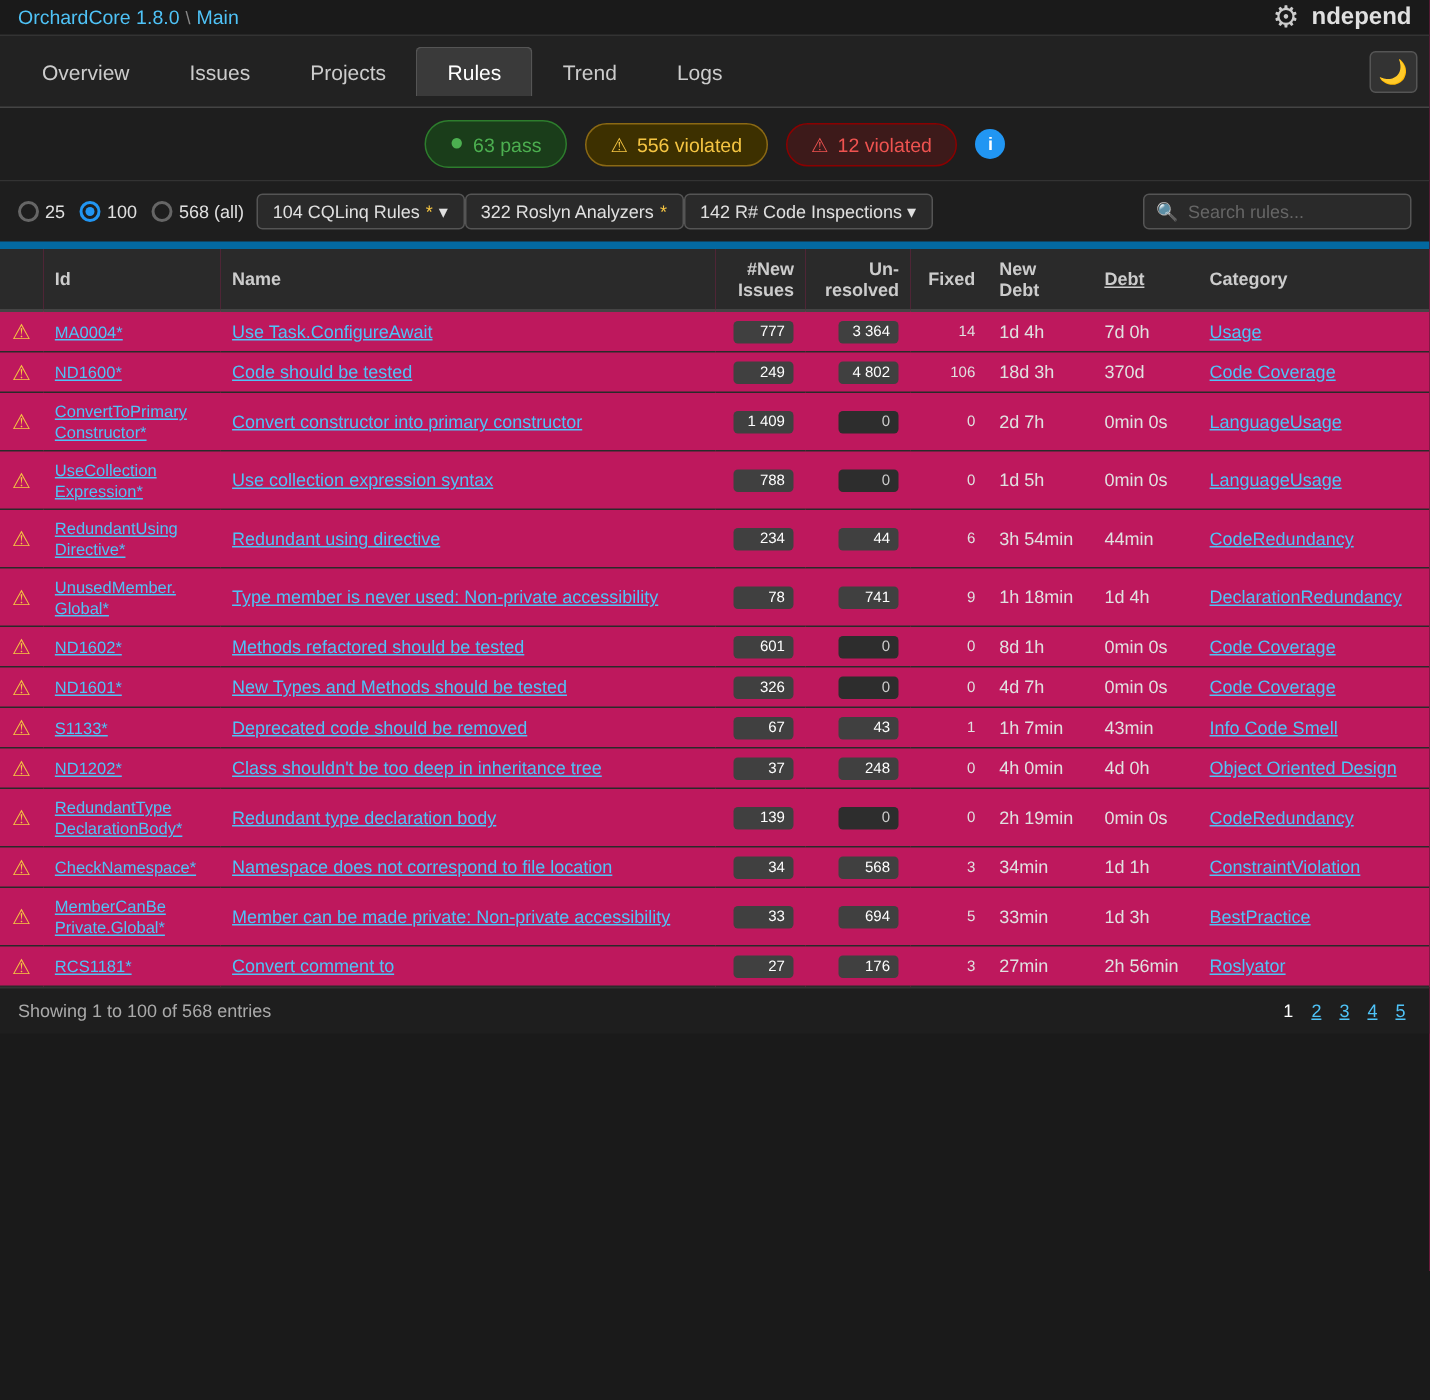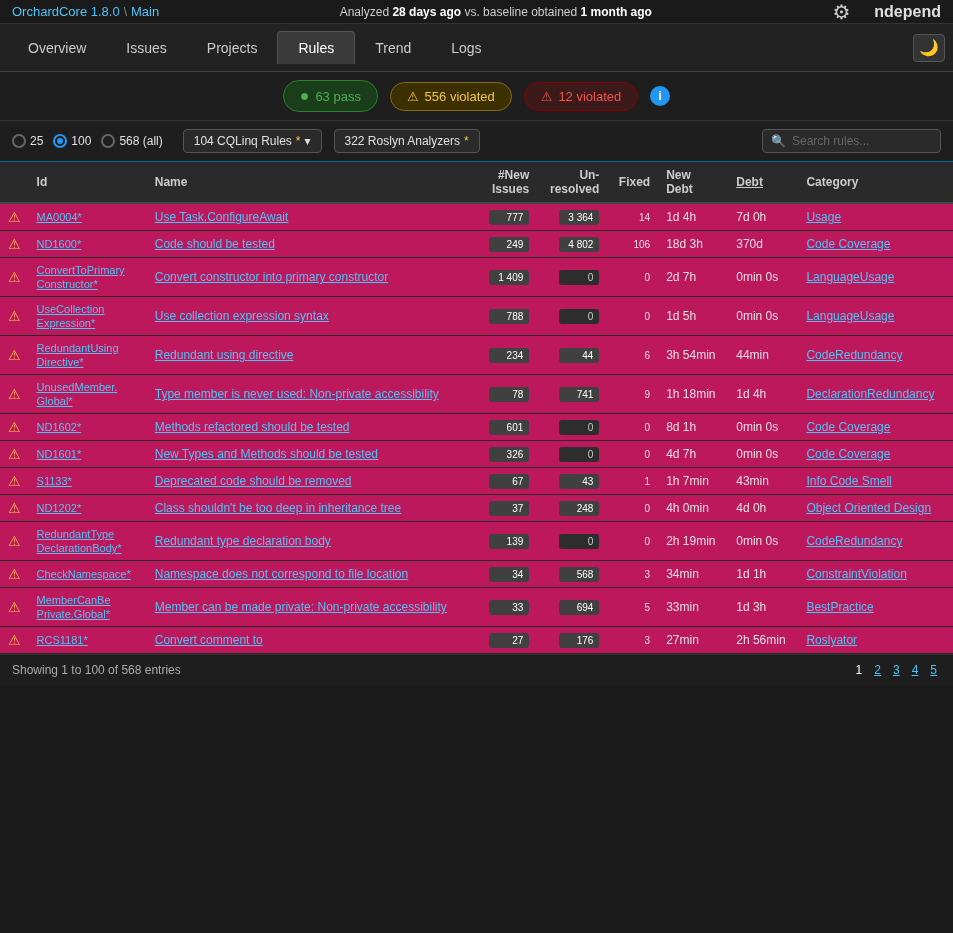--- a/index.html
+++ b/index.html
@@ -23,21 +23,21 @@
       border-bottom: 1px solid #333;
       height: 24px;
     }
     .header-left { display: flex; align-items: center; gap: 4px; }
     .header-left .app-name { color: #4fc3f7; font-size: 13px; font-weight: 500; }
     .header-left .separator { color: #888; }
     .header-left .branch { color: #4fc3f7; font-size: 13px; }
     .header-center { font-size: 12px; color: #ccc; }
     .header-center strong { color: #fff; }
     .header-right { display: flex; align-items: center; gap: 8px; }
-    .ndepend-logo { display: flex; align-items: center; gap: 6px; font-size: 16px; color: #e0e0e0; font-weight: bold; margin-left: 16px; }
+    .ndepend-logo { display: flex; align-items: center; gap: 6px; font-size: 16px; color: #e0e0e0; font-weight: bold; }
     .gear-icon { font-size: 20px; color: #ccc; }
 
     
     .nav-tabs {
       background: #222;
       display: flex;
       align-items: center;
       padding: 0 8px;
       height: 48px;
       border-bottom: 1px solid #444;
@@ -98,23 +98,23 @@
     .status-pass { background: #1a3d1a; border: 1px solid #2d7d2d; color: #4caf50; }
     .status-warn { background: #3d3000; border: 1px solid #8b6914; color: #f5c542; }
     .status-error { background: #3d1a1a; border: 1px solid #8b0000; color: #ef5350; }
     .status-info { width: 20px; height: 20px; background: #2196f3; border-radius: 50%; display: flex; align-items: center; justify-content: center; color: #fff; font-size: 12px; font-weight: bold; cursor: pointer; }
 
     
     .filters {
       background: #1e1e1e;
       display: flex;
       align-items: center;
-      gap: 12px;
+      gap: 0;
       padding: 8px 12px;
-      border-bottom: 1px solid #0369a1;
+      border-bottom: 5px solid #0369a1;
       flex-wrap: wrap;
     }
     .radio-group { display: flex; align-items: center; gap: 10px; margin-right: 8px; }
     .radio-item { display: flex; align-items: center; gap: 4px; cursor: pointer; }
     .radio-dot { width: 14px; height: 14px; border-radius: 50%; border: 2px solid #666; background: transparent; display: flex; align-items: center; justify-content: center; }
     .radio-dot.selected { border-color: #2196f3; }
     .radio-dot.selected::after { content: ''; width: 6px; height: 6px; border-radius: 50%; background: #2196f3; }
     .filter-btn {
       background: #2a2a2a;
       border: 1px solid #555;
@@ -216,26 +216,20 @@
   </style>
 </head>
 <body>
 
 <div class="header">
   <div class="header-left">
     <span class="app-name">OrchardCore 1.8.0</span>
     <span class="separator"> \ </span>
     <span class="branch">Main</span>
   </div>
-  <div class="header-center">
-    <span>Analyzed</span>
-    <strong>28 days ago</strong>
-    <span>vs. baseline obtained</span>
-    <strong>1 month ago</strong>
-  </div>
   <div class="header-right">
     <span class="gear-icon">⚙</span>
     <div class="ndepend-logo">
       <span>ndepend</span>
     </div>
   </div>
 </div>
 
 <div class="nav-tabs">
   <div class="nav-tab">
@@ -296,20 +290,23 @@
     </div>
   </div>
   <button class="filter-btn">
     <span>104 CQLinq Rules </span>
     <span class="asterisk">*</span>
     <span> ▾</span>
   </button>
   <button class="filter-btn">
     <span>322 Roslyn Analyzers </span>
     <span class="asterisk">*</span>
+  </button>
+  <button class="filter-btn">
+    <span>142 R# Code Inspections ▾</span>
   </button>
   <div class="search-box">
     <span style="color:#666;">🔍</span>
     <input type="text" placeholder="Search rules..." style="">
   </div>
 </div>
 
 <div class="table-container">
   <table>
     <thead>

